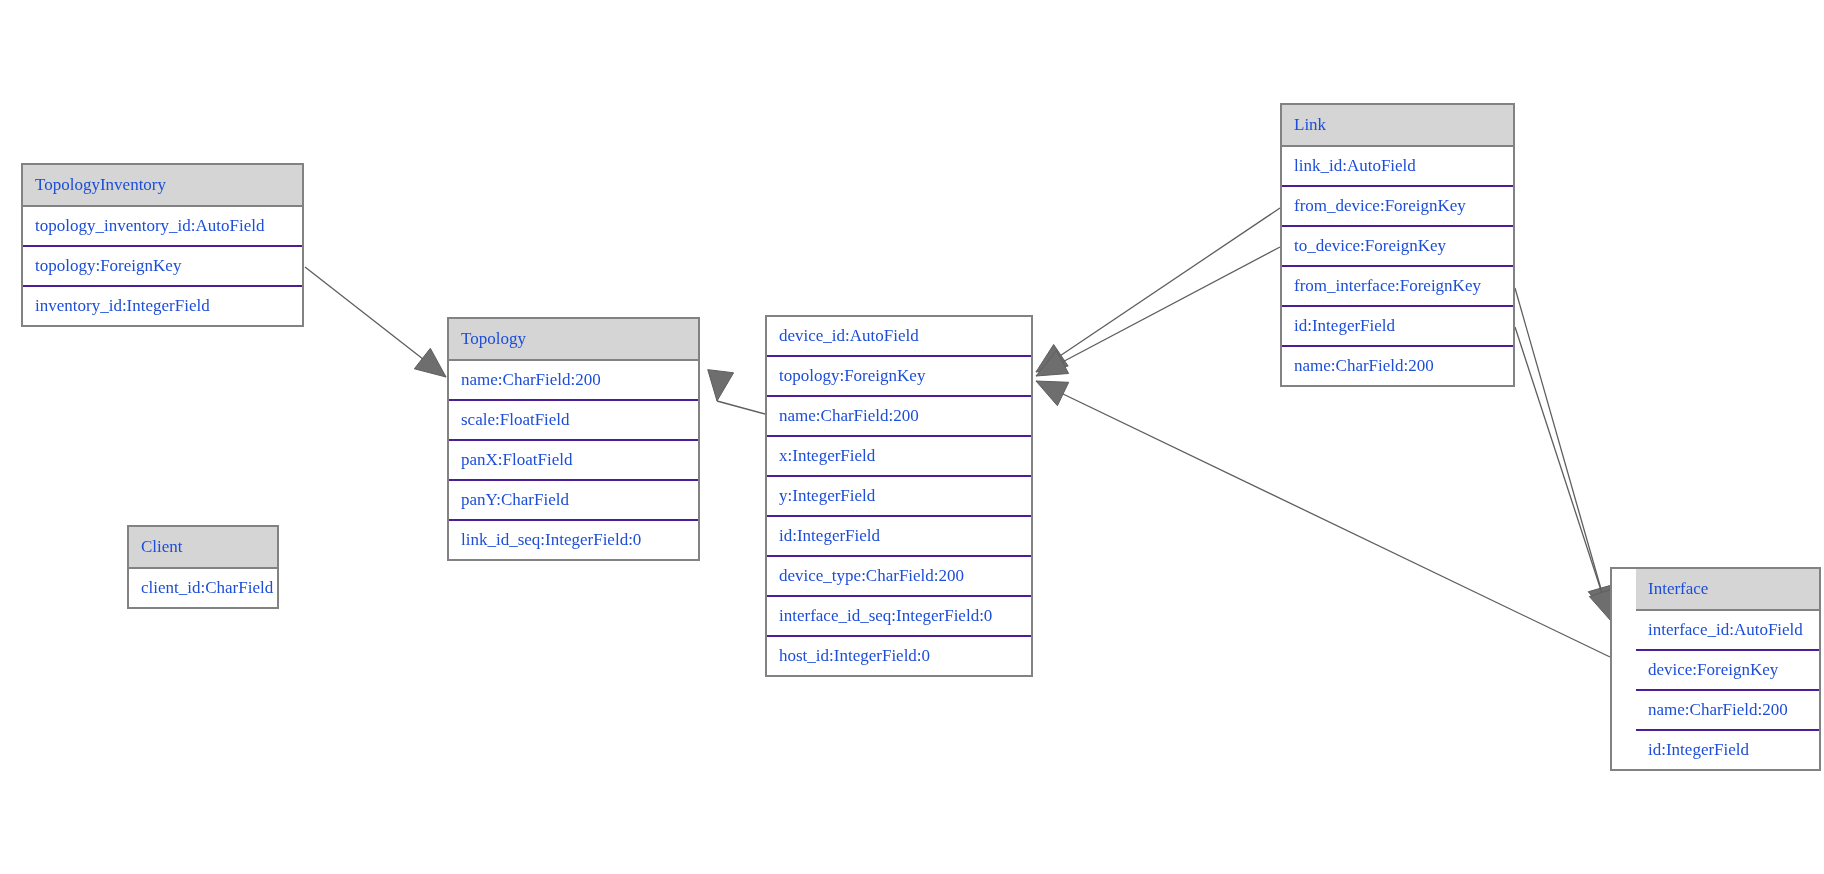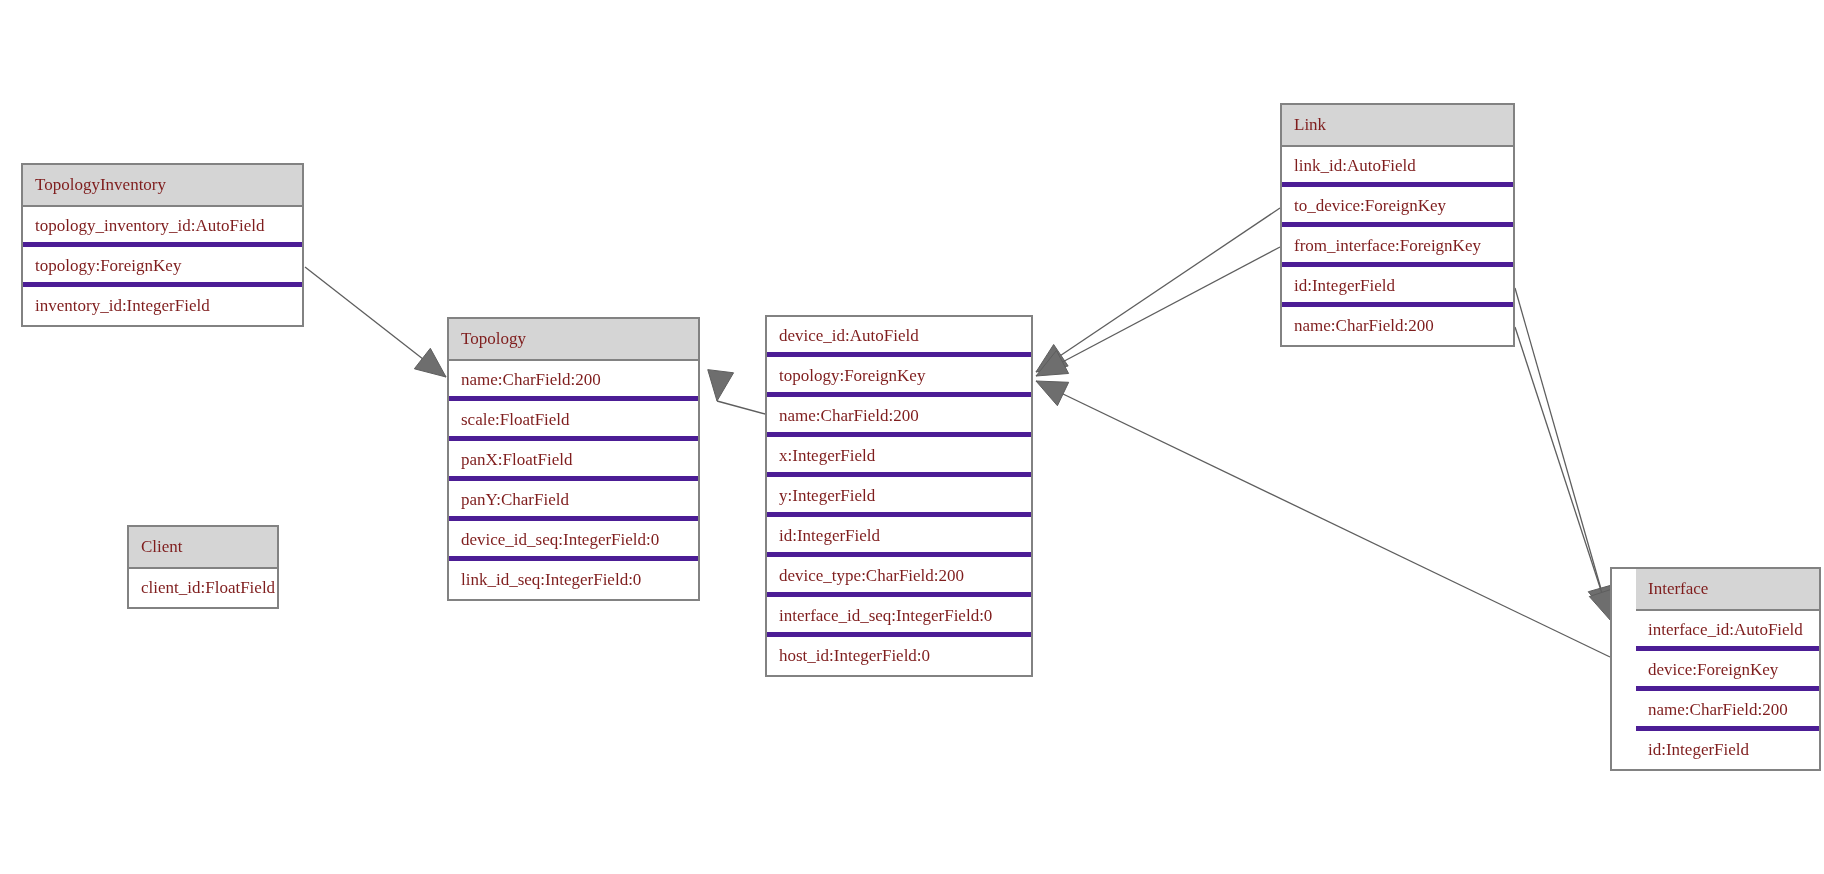--- a/index.html
+++ b/index.html
@@ -20,40 +20,40 @@
     left: 0;
     top: 0;
     width: 1824px;
     height: 874px;
   }
   .entity {
     position: absolute;
     box-sizing: border-box;
     background: #ffffff;
     border: 2px solid #828282;
-    color: #7f1d1d;
+    color: #1d4ed8;
     font-size: 17px;
   }
   .entity-header {
     box-sizing: border-box;
     height: 42px;
     line-height: 40px;
     padding: 0 12px;
     background: #d5d5d5;
     border-bottom: 2px solid #828282;
     white-space: nowrap;
     overflow: hidden;
   }
   .entity-row {
     box-sizing: border-box;
     height: 40px;
     line-height: 38px;
     padding: 0 12px;
     background: #ffffff;
-    border-bottom: 5px solid #4c1d95;
+    border-bottom: 2px solid #4c1d95;
     white-space: nowrap;
     overflow: hidden;
   }
   .entity-row:last-child {
     border-bottom: none;
     height: 38px;
   }
 </style>
 </head>
 <body>
@@ -81,41 +81,41 @@
       <div class="entity-row">topology_inventory_id:AutoField</div>
       <div class="entity-row">topology:ForeignKey</div>
       <div class="entity-row">inventory_id:IntegerField</div>
     </div>
     <div class="entity" style="left: 447px; top: 317px; width: 253px;">
       <div class="entity-header">Topology</div>
       <div class="entity-row">name:CharField:200</div>
       <div class="entity-row">scale:FloatField</div>
       <div class="entity-row">panX:FloatField</div>
       <div class="entity-row">panY:CharField</div>
-      <div class="entity-row">device_id_seq:IntegerField:0</div>
       <div class="entity-row">link_id_seq:IntegerField:0</div>
     </div>
     <div class="entity" style="left: 79px; top: 525px; width: 152px; margin-left: 48px;">
       <div class="entity-header">Client</div>
-      <div class="entity-row">client_id:FloatField</div>
+      <div class="entity-row">client_id:CharField</div>
     </div>
     <div class="entity" style="left: 765px; top: 315px; width: 268px;">
       <div class="entity-row">device_id:AutoField</div>
       <div class="entity-row">topology:ForeignKey</div>
       <div class="entity-row">name:CharField:200</div>
       <div class="entity-row">x:IntegerField</div>
       <div class="entity-row">y:IntegerField</div>
       <div class="entity-row">id:IntegerField</div>
       <div class="entity-row">device_type:CharField:200</div>
       <div class="entity-row">interface_id_seq:IntegerField:0</div>
       <div class="entity-row">host_id:IntegerField:0</div>
     </div>
     <div class="entity" style="left: 1280px; top: 103px; width: 235px;">
       <div class="entity-header">Link</div>
       <div class="entity-row">link_id:AutoField</div>
+      <div class="entity-row">from_device:ForeignKey</div>
       <div class="entity-row">to_device:ForeignKey</div>
       <div class="entity-row">from_interface:ForeignKey</div>
       <div class="entity-row">id:IntegerField</div>
       <div class="entity-row">name:CharField:200</div>
     </div>
     <div class="entity" style="left: 1610px; top: 567px; width: 211px; padding-left: 24px;">
       <div class="entity-header">Interface</div>
       <div class="entity-row">interface_id:AutoField</div>
       <div class="entity-row">device:ForeignKey</div>
       <div class="entity-row">name:CharField:200</div>

